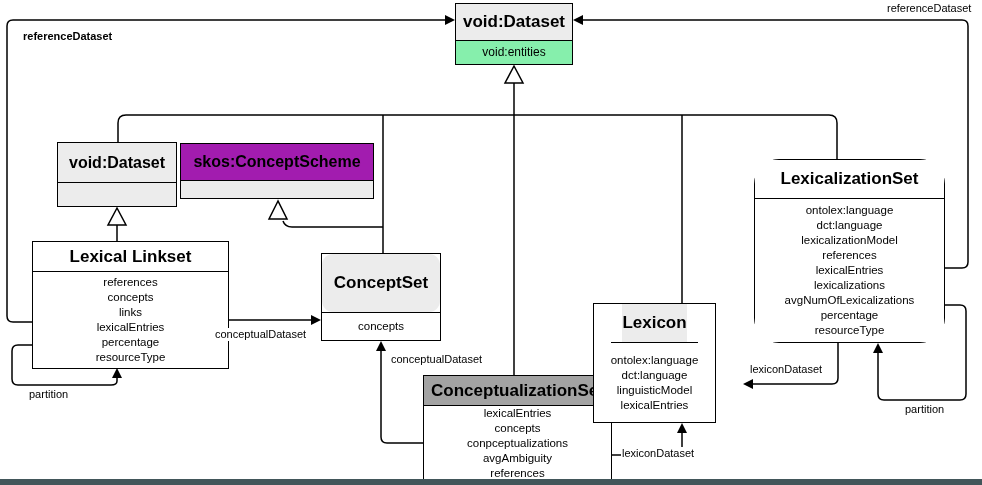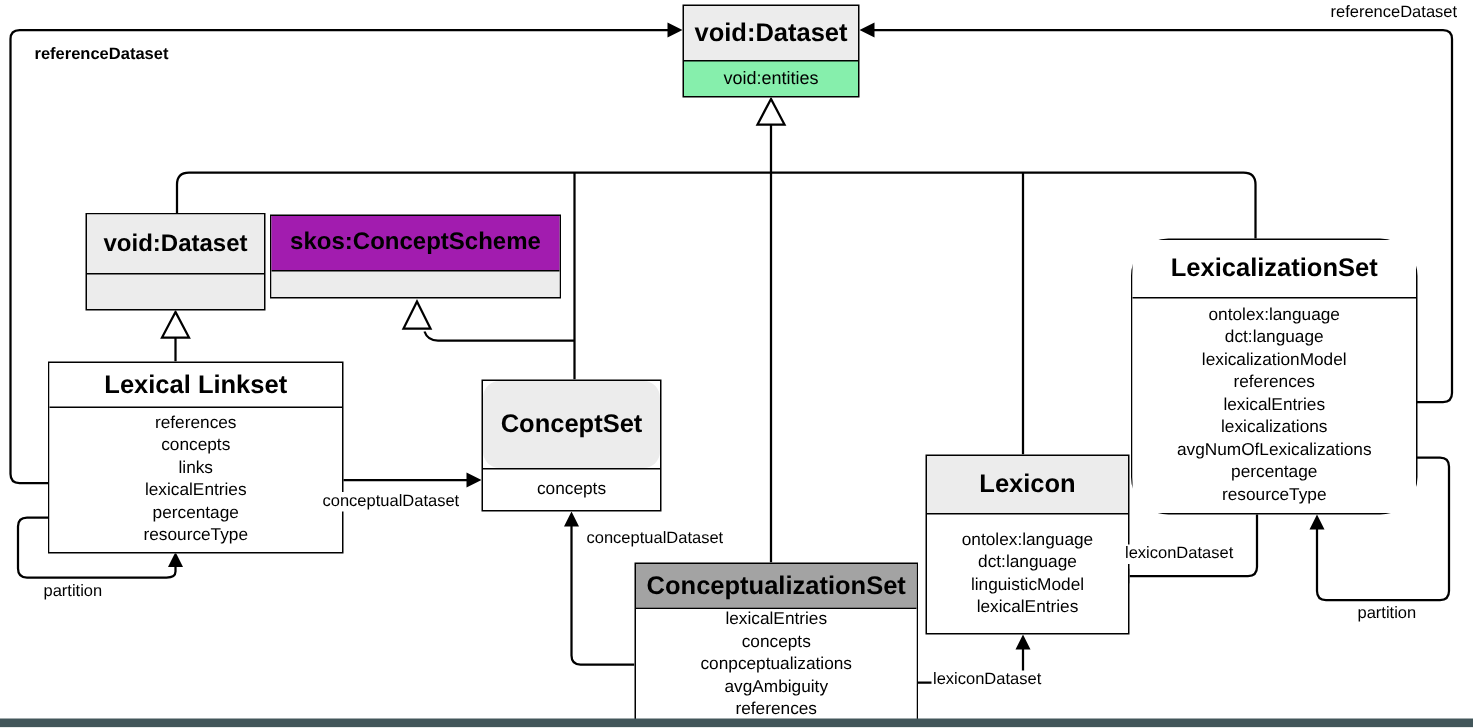--- a/index.html
+++ b/index.html
@@ -120,21 +120,21 @@
     <div class="uml-title white" style="height: 29px; background: #a3a3a3;">ConceptualizationSet</div>
     <div class="uml-attrs white" style="background: rgb(255, 255, 255);">
       <div>lexicalEntries</div>
       <div>concepts</div>
       <div>conpceptualizations</div>
       <div>avgAmbiguity</div>
       <div>references</div>
     </div>
   </div>
 
-  <div class="uml-box" style="left:617px;top:303px;width:136px;height:120px;">
+  <div class="uml-box" style="left:593px;top:303px;width:123px;height:120px;align-items:center;">
     <div class="uml-title gray" style="height: 38px; background: rgb(236, 236, 236);">Lexicon</div>
     <div class="uml-attrs white" style="background: rgb(255, 255, 255);">
       <div>ontolex:language</div>
       <div>dct:language</div>
       <div>linguisticModel</div>
       <div>lexicalEntries</div>
     </div>
   </div>
 
   <div class="uml-box" style="left:754px;top:159px;width:191px;height:184px;border-radius:25px;">

